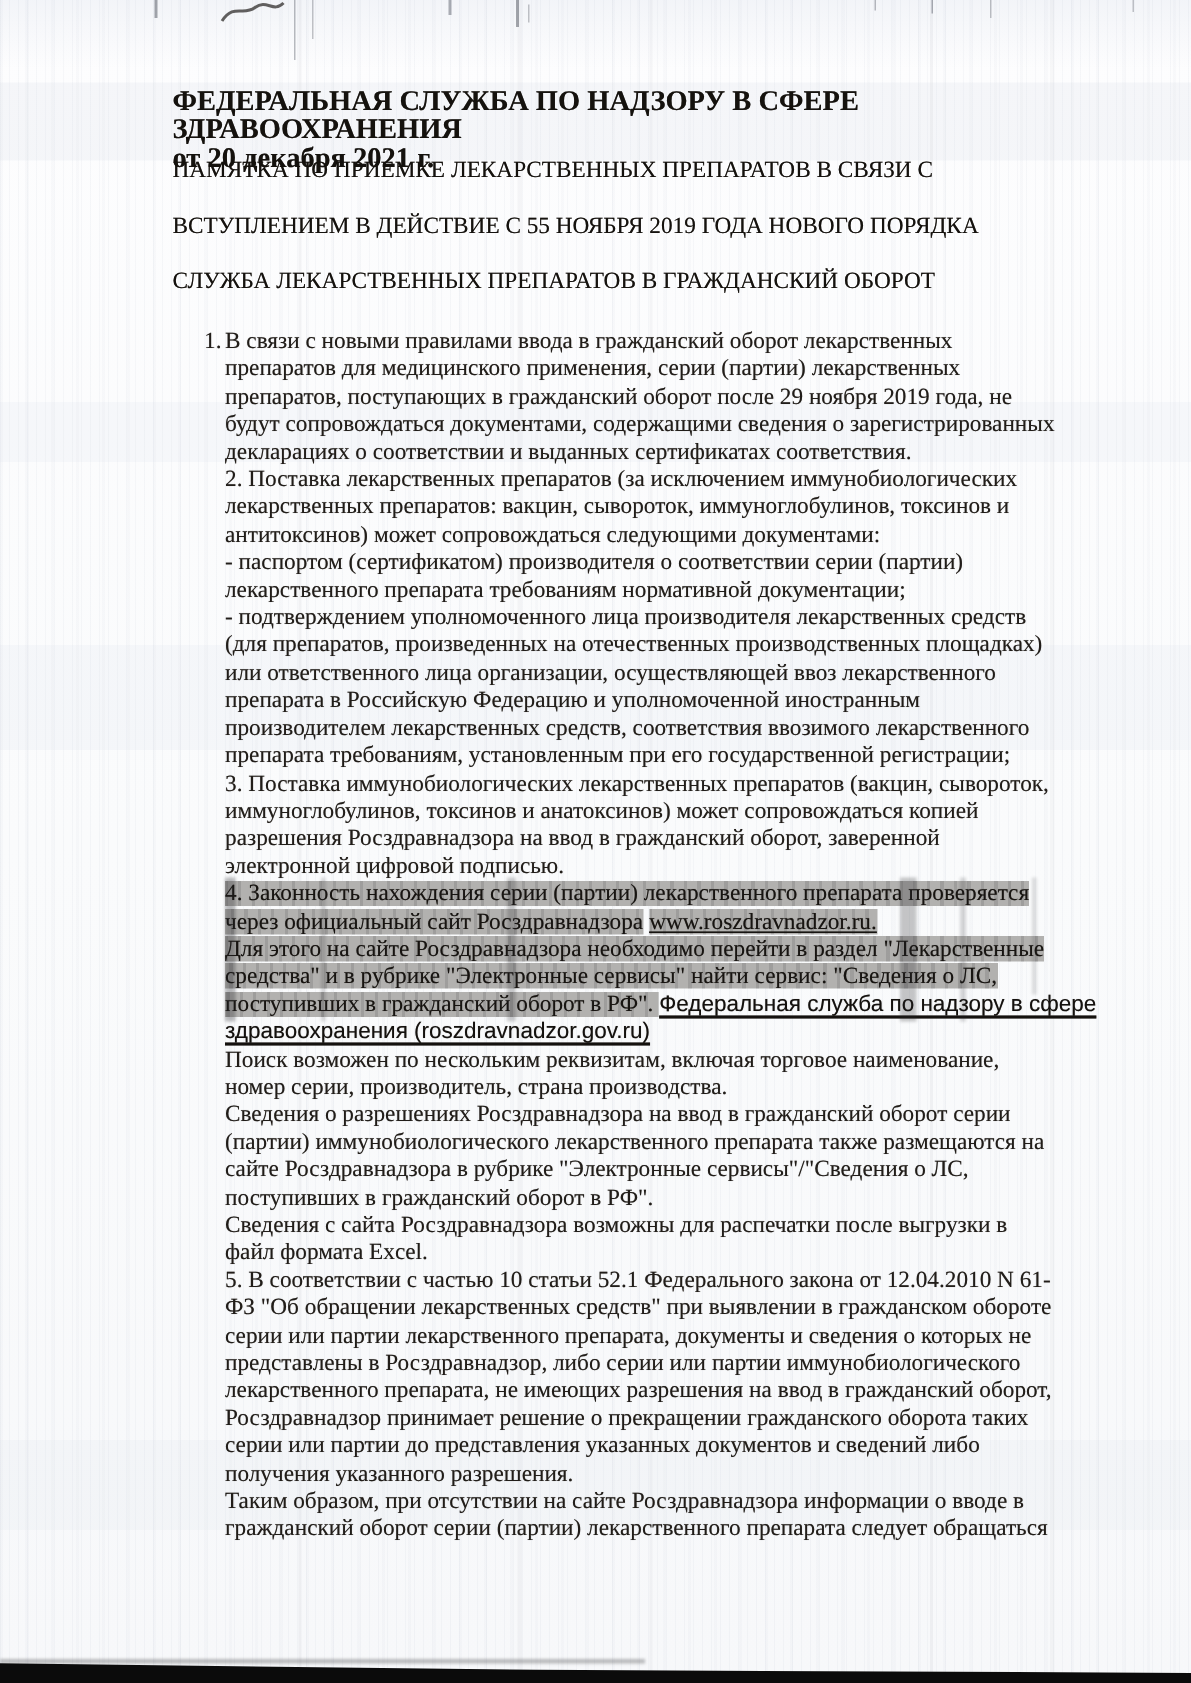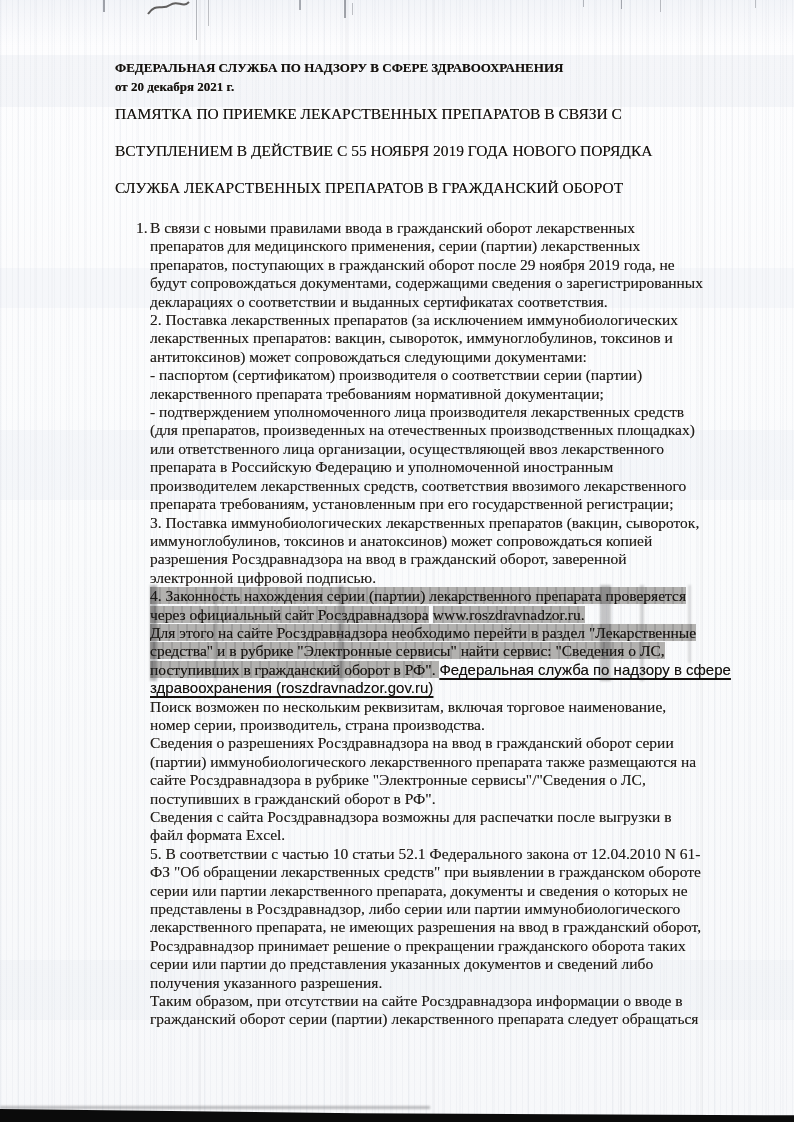--- a/index.html
+++ b/index.html
@@ -9,38 +9,38 @@
       repeating-linear-gradient(90deg, rgba(120,135,160,0.055) 0 1px, rgba(0,0,0,0) 1px 6px),
       repeating-linear-gradient(90deg, rgba(140,150,175,0.045) 0 2px, rgba(0,0,0,0) 2px 17px),
       linear-gradient(180deg, rgba(206,214,228,0.22) 0px, rgba(255,255,255,0) 46px),
       linear-gradient(180deg, #fdfdfe 0%, #fafbfc 50%, #f7f8fa 100%);
     font-family:"Liberation Serif","DejaVu Serif",serif;
     color:#211d19;
   }
   .band{position:absolute;left:0;width:100%;pointer-events:none;}
   .streak{position:absolute;background:#3a3f4a;pointer-events:none;}
   .doc-header{position:absolute;left:115px;top:58px;width:640px;
-    font-weight:bold;font-size:13px;line-height:19px;color:#15120e;
+    font-weight:bold;font-size:19px;line-height:19px;color:#15120e;
     text-shadow:0 0 .4px rgba(25,20,15,.55);}
   .doc-title{position:absolute;left:115px;top:104px;width:680px;
     font-weight:normal;font-size:15.5px;color:#15120e;
     text-shadow:0 0 .4px rgba(25,20,15,.55);}
   .doc-title .tline{line-height:20px;margin-bottom:17px;}
   .doc-body{
     position:absolute;left:150px;top:219px;width:642px;
     font-size:15.5px;line-height:18.4px;white-space:pre-line;
     text-shadow:0 0 .45px rgba(30,25,20,.5);
   }
   .item-marker{position:absolute;left:-14px;top:0;white-space:nowrap;}
   .hl{
     background-color:#b2b1af;
     background-image:repeating-linear-gradient(90deg, rgba(55,55,58,0.16) 0 2px, rgba(0,0,0,0) 2px 9px);
     color:#171411;
   }
-  .hl-url{text-underline-offset:2px;margin-left:4px;}
+  .hl-url{text-decoration:underline;text-underline-offset:2px;margin-left:4px;}
   .doclink{
     font-family:"Liberation Sans","DejaVu Sans",sans-serif;
     font-size:15px;color:#14110e;
     text-decoration:underline;text-decoration-thickness:1.5px;text-underline-offset:3px;
     cursor:pointer;
   }
   .hl-smear{position:absolute;background:#26262a;filter:blur(1px);pointer-events:none;}
   .scribble{position:absolute;left:146px;top:0;pointer-events:none;}
   .bottom-band{
     position:absolute;left:0;bottom:0;width:794px;height:16px;background:#0b0b0b;

